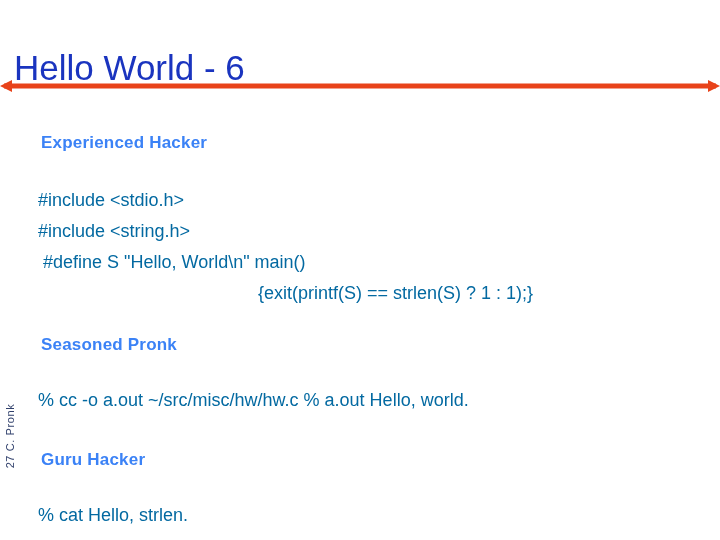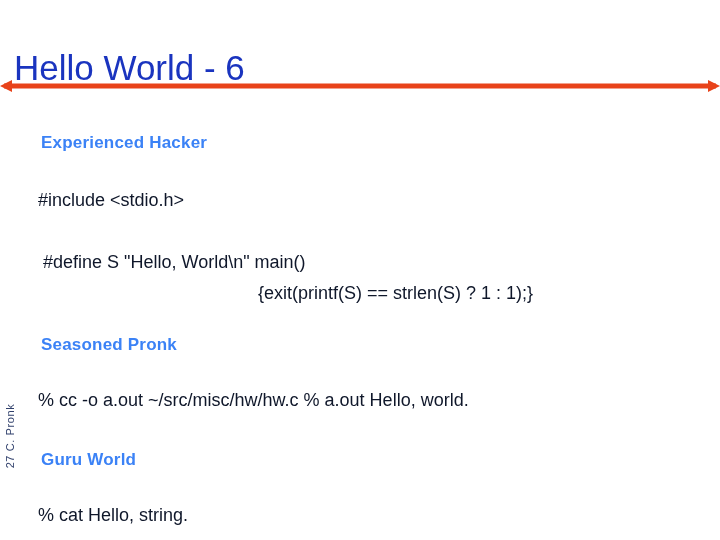--- a/index.html
+++ b/index.html
@@ -54,21 +54,21 @@
   }
   #heading-experienced { top: 133px; }
   #heading-seasoned    { top: 335px; }
   #heading-guru        { top: 450px; }
 
   
   .body-line {
     position: absolute;
     left: 38px;
     font-size: 18px;
-    color: #0f172a;
+    color: #0369a1;
     white-space: pre;
     letter-spacing: 0px;
   }
   #code-line-1 { top: 190px; }
   #code-line-2 { top: 221px; }
   #code-line-3 { top: 252px; }
   #code-line-4 { top: 283px; left: 258px; }
 
   #shell-line-1 { top: 390px; }
   #shell-line-2 { top: 505px; }
@@ -99,28 +99,29 @@
   <svg id="title-rule" viewBox="0 0 720 14" preserveAspectRatio="none" xmlns="http://www.w3.org/2000/svg">
     <polygon points="0,7 12,1 12,13" fill="#e8431a"></polygon>
     <polygon points="720,7 708,1 708,13" fill="#e8431a"></polygon>
     <rect x="4" y="4.5" width="712" height="5" fill="#e8431a"></rect>
   </svg>
 
   <div class="section-heading" id="heading-experienced">Experienced Hacker</div>
 
   <div class="body-line" id="code-line-1">#include &lt;stdio.h&gt;</div>
 
+  <div class="body-line" id="code-line-2">#include &lt;string.h&gt;</div>
 
   <div class="body-line" id="code-line-3"> #define S "Hello, World\n" main()</div>
 
   <div class="body-line" id="code-line-4">{exit(printf(S) == strlen(S) ? 1 : 1);}</div>
 
   <div class="section-heading" id="heading-seasoned">Seasoned Pronk</div>
 
   <div class="body-line" id="shell-line-1">% cc -o a.out ~/src/misc/hw/hw.c % a.out Hello, world.</div>
 
-  <div class="section-heading" id="heading-guru">Guru World</div>
+  <div class="section-heading" id="heading-guru">Guru Hacker</div>
 
-  <div class="body-line" id="shell-line-2">% cat Hello, string.</div>
+  <div class="body-line" id="shell-line-2">% cat Hello, strlen.</div>
 
   <div id="footer-credit">27 C. Pronk</div>
 
 </div>
 
 </body></html>

